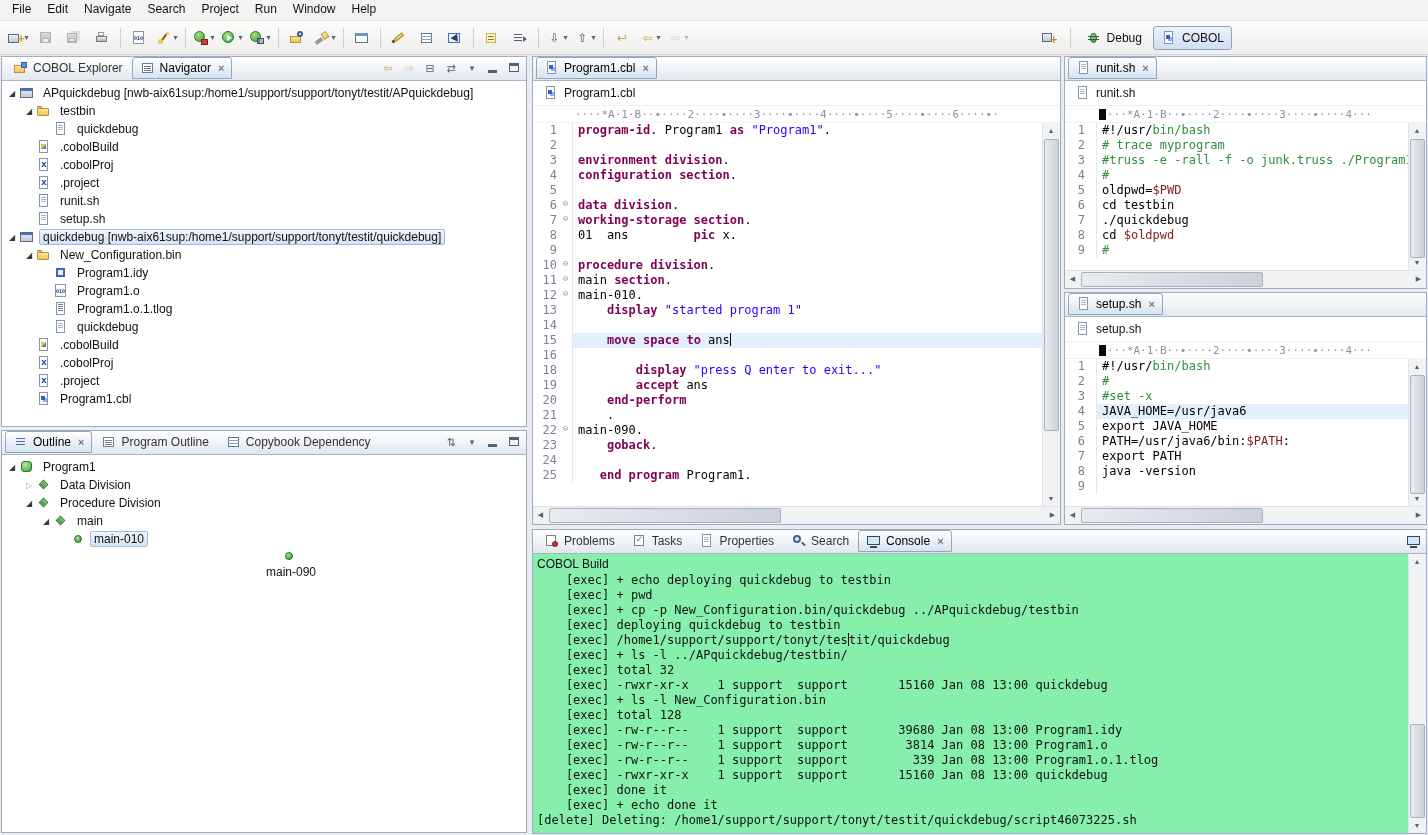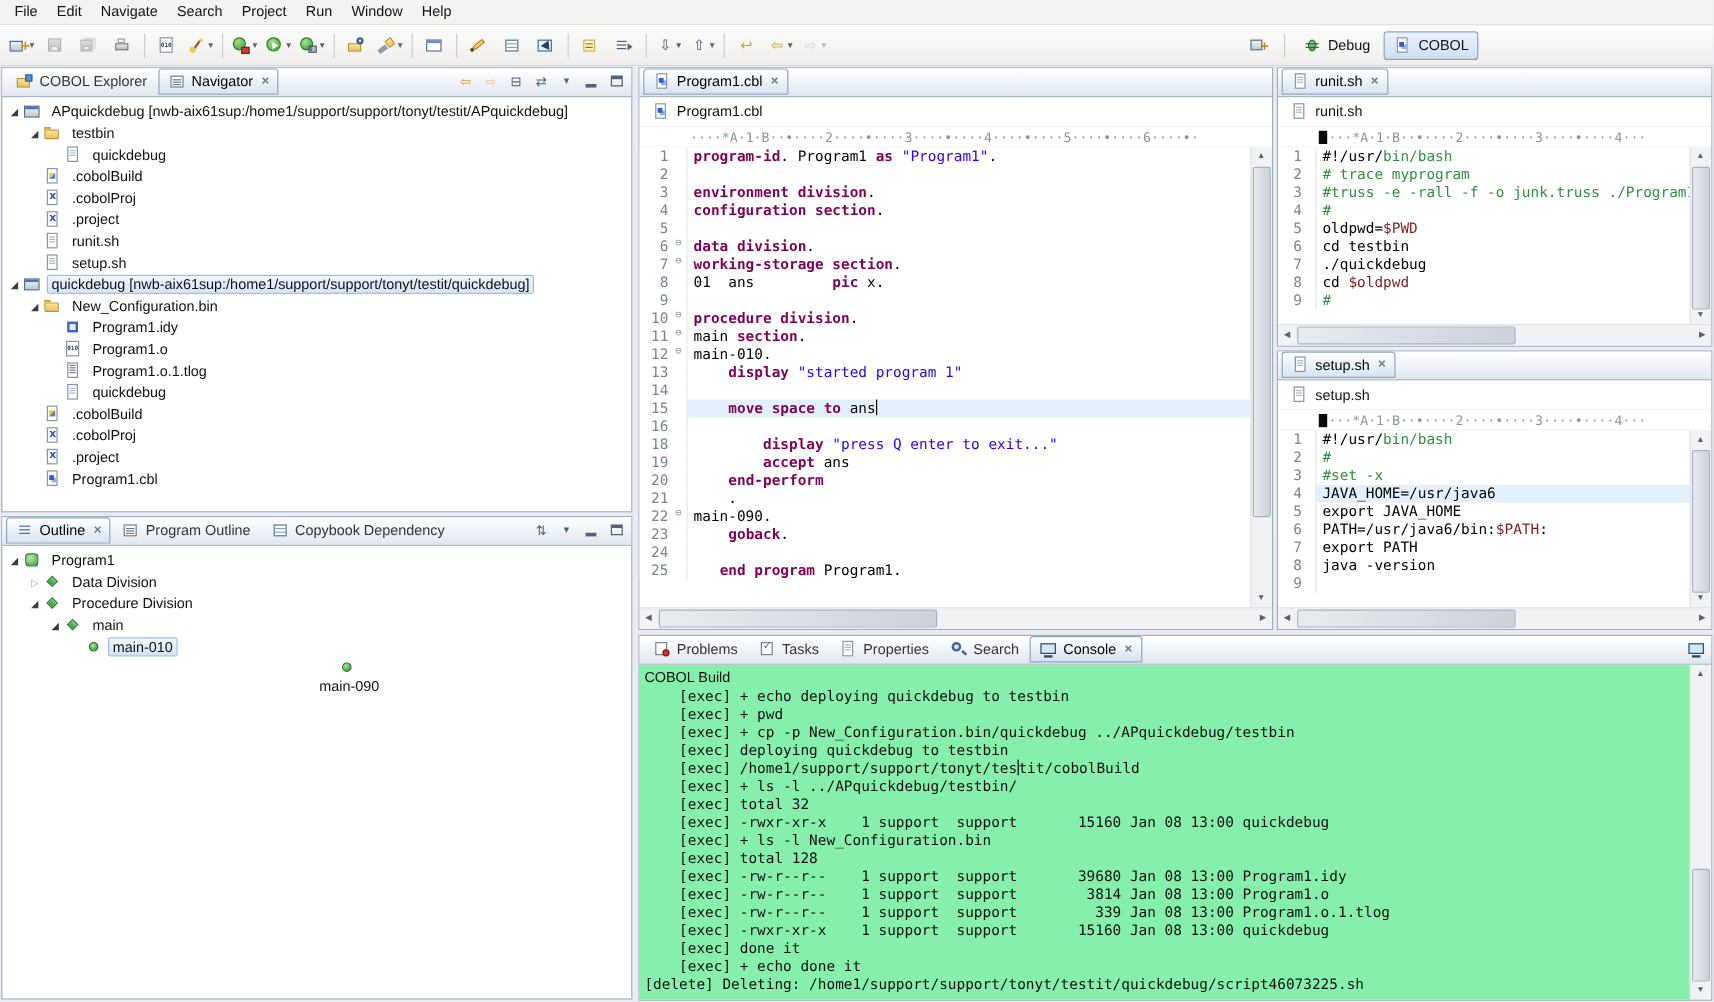--- a/index.html
+++ b/index.html
@@ -816,21 +816,21 @@
         </div>
       </div>
   </div>
   <div class="console-body">
     <div class="console-title">COBOL Build</div>
     <div id="console-lines">
         <div class="conline">    [exec] + echo deploying quickdebug to testbin</div>
         <div class="conline">    [exec] + pwd</div>
         <div class="conline">    [exec] + cp -p New_Configuration.bin/quickdebug ../APquickdebug/testbin</div>
         <div class="conline">    [exec] deploying quickdebug to testbin</div>
-        <div class="conline"><span>    [exec] /home1/support/support/tonyt/tes</span><span class="caret"></span><span>tit/cobolBuild</span></div>
+        <div class="conline"><span>    [exec] /home1/support/support/tonyt/tes</span><span class="caret"></span><span>tit/quickdebug</span></div>
         <div class="conline">    [exec] + ls -l ../APquickdebug/testbin/</div>
         <div class="conline">    [exec] total 32</div>
         <div class="conline">    [exec] -rwxr-xr-x    1 support  support       15160 Jan 08 13:00 quickdebug</div>
         <div class="conline">    [exec] + ls -l New_Configuration.bin</div>
         <div class="conline">    [exec] total 128</div>
         <div class="conline">    [exec] -rw-r--r--    1 support  support       39680 Jan 08 13:00 Program1.idy</div>
         <div class="conline">    [exec] -rw-r--r--    1 support  support        3814 Jan 08 13:00 Program1.o</div>
         <div class="conline">    [exec] -rw-r--r--    1 support  support         339 Jan 08 13:00 Program1.o.1.tlog</div>
         <div class="conline">    [exec] -rwxr-xr-x    1 support  support       15160 Jan 08 13:00 quickdebug</div>
         <div class="conline">    [exec] done it</div>

